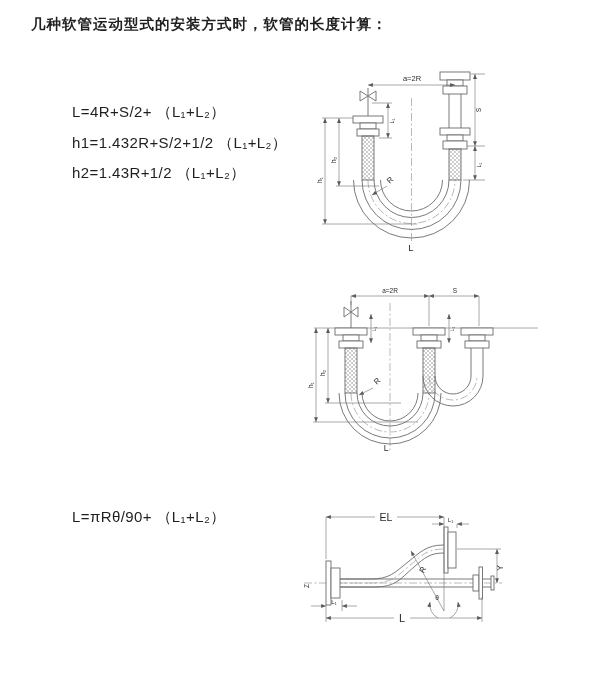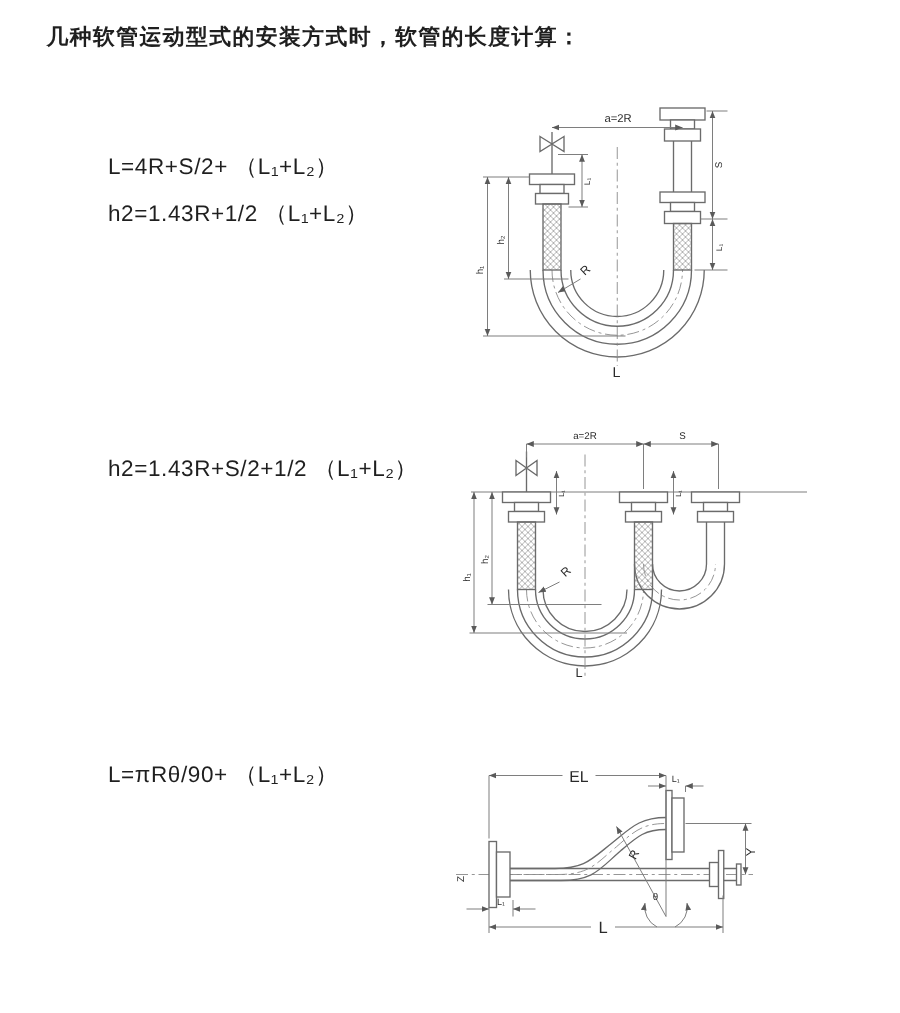--- a/index.html
+++ b/index.html
@@ -28,25 +28,25 @@
   .cl{stroke:#8a8a8a;stroke-width:0.6;fill:none;stroke-dasharray:8 2.5 2 2.5;} 
   .braid{stroke:#6b6b6b;stroke-width:0.9;}
 </style>
 </head>
 <body>
 
 <div class="abs doc-title">几种软管运动型式的安装方式时，软管的长度计算：</div>
 
 <div class="abs section" id="sec1">
   <p class="formula">L=4R+S/2+ （L₁+L₂）</p>
+  <p class="formula">h1=1.432R+S/2+1/2 （L₁+L₂）</p>
   <p class="formula">h2=1.43R+1/2 （L₁+L₂）</p>
 </div>
 
 <div class="abs section" id="sec2">
-  <p class="formula">h2=1.43R+S/2+1/2 （L₁+L₂）</p>
 </div>
 
 <div class="abs section" id="sec3">
   <p class="formula">L=πRθ/90+ （L₁+L₂）</p>
 </div>
 
 <svg class="abs" id="dia1" width="270" height="197" viewBox="0 0 270 197">
   <defs>
     <marker id="ar1" viewBox="0 0 8 8" refX="7.5" refY="4" markerWidth="8" markerHeight="8" orient="auto-start-reverse">
       <path d="M0,1 L7.5,4 L0,7 z" fill="#5a5a5a"></path>

